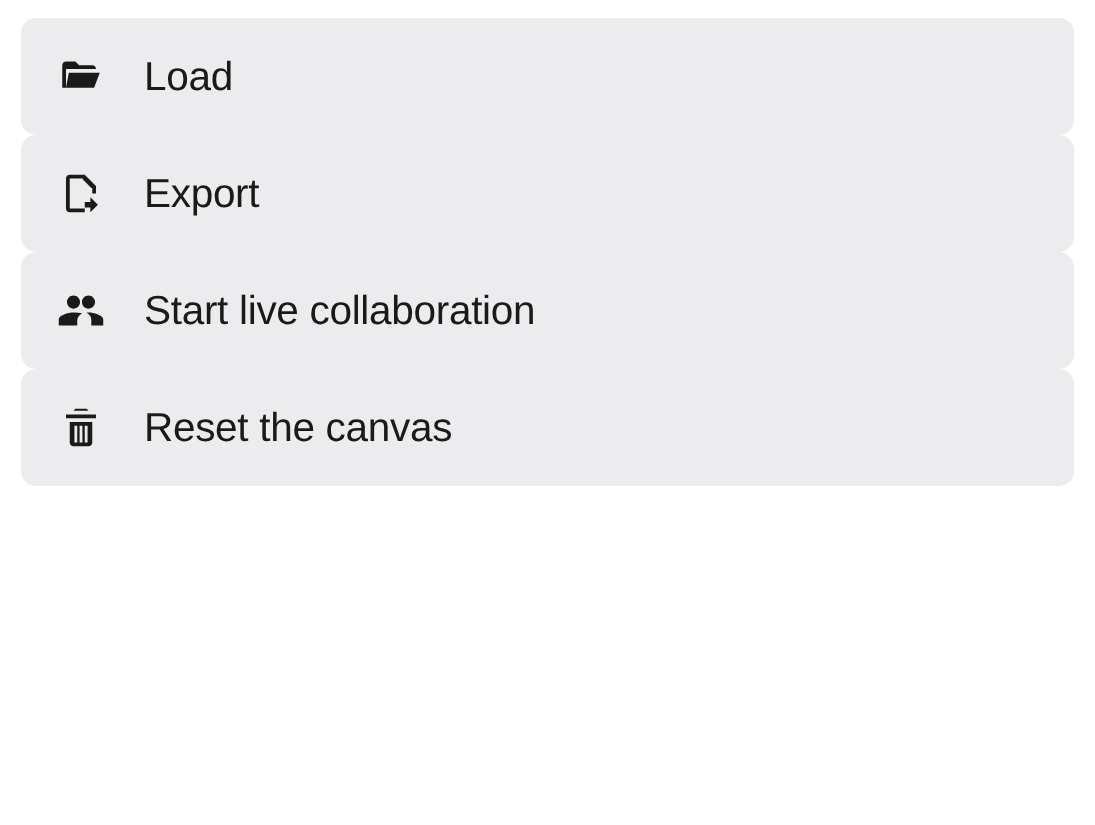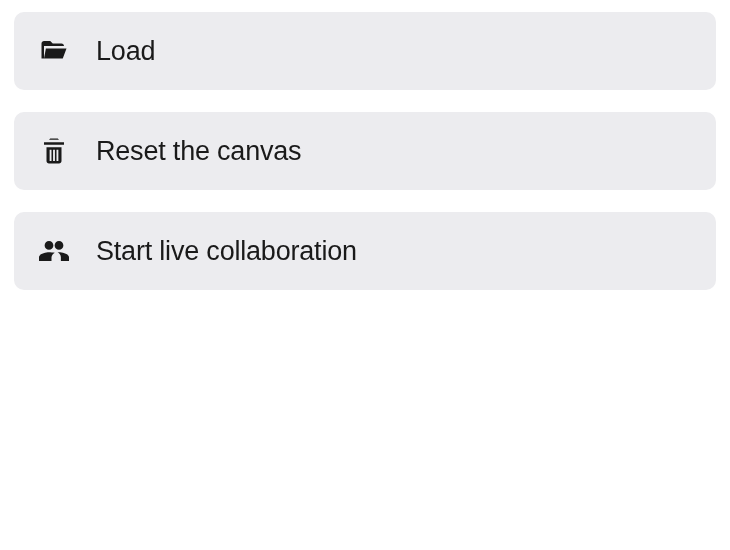--- a/index.html
+++ b/index.html
@@ -10,21 +10,20 @@
     body {
       font-family: -apple-system, BlinkMacSystemFont, "Segoe UI", Helvetica, Arial, sans-serif;
       background: #ffffff;
       width: 730px;
       height: 550px;
       padding: 12px 14px;
     }
     .menu {
       display: flex;
       flex-direction: column;
-      gap: 22px;
     }
     .menu-item {
       background: #ececef;
       border-radius: 10px;
       height: 78px;
       display: flex;
       align-items: center;
       padding: 0 22px;
       cursor: pointer;
     }
@@ -57,32 +56,41 @@
   <div class="menu-item">
     <span class="icon">
       <svg viewBox="0 0 24 24">
           <path d="M2 6c0-1.1.9-2 2-2h5l2 2h7c1.1 0 2 .9 2 2H4v10l-2 .01V6zm3.5 4H22l-3 8H4l1.5-8z"></path>
         </svg>
     </span>
     <span class="label">Load</span>
   </div>
 
 
-
   <div class="menu-item">
     <span class="icon">
       <svg viewBox="0 0 24 24">
-          <path d="M4 5h16v2H4V5zm5-3h6l1 1h-8l1-1zM6 9h12v11c0 1.1-.9 2-2 2H8c-1.1 0-2-.9-2-2V9zm2.5 2v9h1.5v-9H8.5zm2.75 0v9h1.5v-9h-1.5zm2.75 0v9h1.5v-9H14z"></path>
+          <path d="M14 2H6c-1.1 0-2 .9-2 2v16c0 1.1.9 2 2 2h8v-2H6V4h7v5h5v3h2V8l-6-6zM13 4.5L17.5 9H13V4.5z"></path>
+          <path d="M17 14v2.5h-3v3h3V22l4-4-4-4z"></path>
         </svg>
     </span>
-    <span class="label">Reset the canvas</span>
+    <span class="label">Export</span>
   </div>
 
   <div class="menu-item">
     <span class="icon">
       <svg viewBox="0 0 24 24">
           <path d="M16 11c1.93 0 3.5-1.57 3.5-3.5S17.93 4 16 4s-3.5 1.57-3.5 3.5S14.07 11 16 11zM8 11c1.93 0 3.5-1.57 3.5-3.5S9.93 4 8 4 4.5 5.57 4.5 7.5 6.07 11 8 11zm0 2c-2.67 0-8 1.34-8 4v3h10v-2.5c0-1 .37-2.78 2.65-4.07C11.3 13.15 9.13 13 8 13zm8 0c-.34 0-.72.02-1.12.06 1.77 1.02 2.62 2.39 2.62 3.94V20H24v-3c0-2.66-5.33-4-8-4z"></path>
         </svg>
     </span>
     <span class="label">Start live collaboration</span>
   </div>
 
+  <div class="menu-item">
+    <span class="icon">
+      <svg viewBox="0 0 24 24">
+          <path d="M4 5h16v2H4V5zm5-3h6l1 1h-8l1-1zM6 9h12v11c0 1.1-.9 2-2 2H8c-1.1 0-2-.9-2-2V9zm2.5 2v9h1.5v-9H8.5zm2.75 0v9h1.5v-9h-1.5zm2.75 0v9h1.5v-9H14z"></path>
+        </svg>
+    </span>
+    <span class="label">Reset the canvas</span>
+  </div>
+
 </div>
 
 </body></html>

